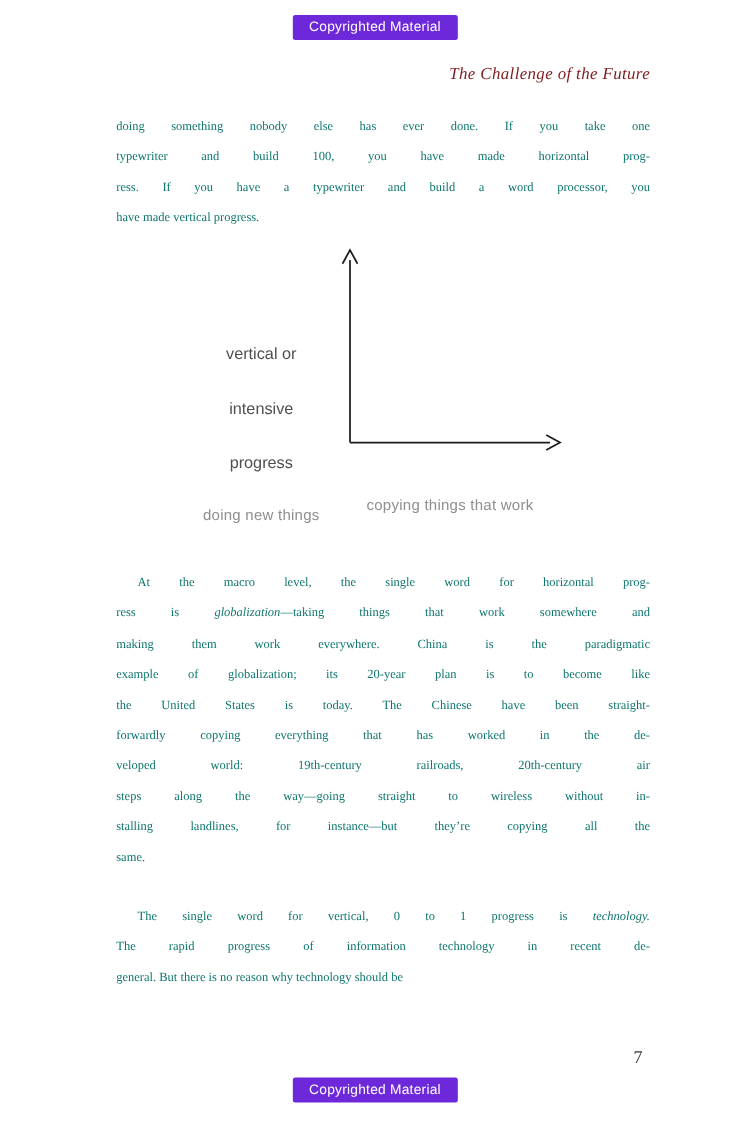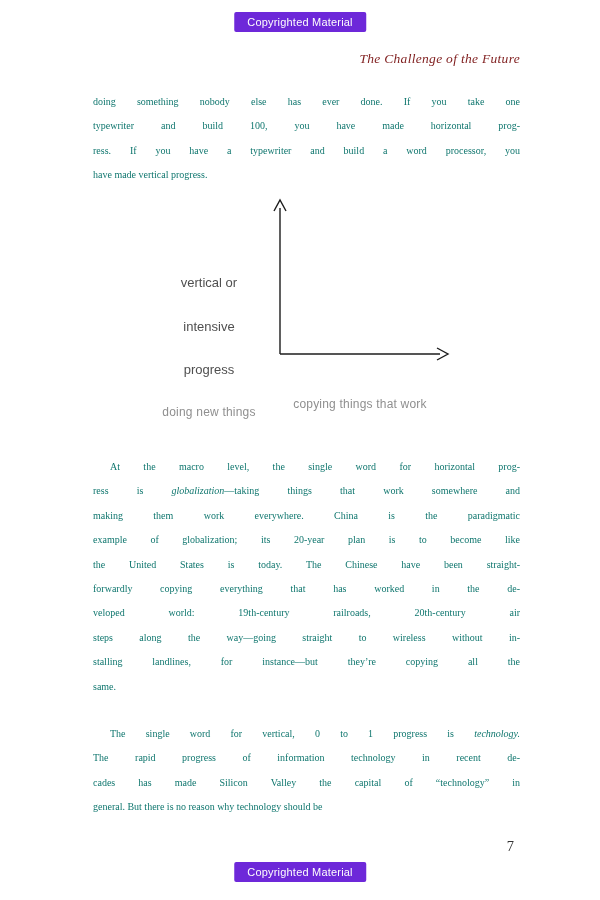--- a/index.html
+++ b/index.html
@@ -87,21 +87,20 @@
       <div class="line">forwardly copying everything that has worked in the de-</div>
       <div class="line">veloped world: 19th-century railroads, 20th-century air</div>
       <div class="line">steps along the way—going straight to wireless without in-</div>
       <div class="line">stalling landlines, for instance—but they’re copying all the</div>
       <div class="line last">same.</div>
     </div>
 
   <div class="para indent" id="para3">
       <div class="line">The single word for vertical, 0 to 1 progress is <em>technology.</em></div>
       <div class="line">The rapid progress of information technology in recent de-</div>
-      <div class="line">cades has made Silicon Valley the capital of “technology” in</div>
       <div class="line last">general. But there is no reason why technology should be</div>
     </div>
 
   <div class="page-num">7</div>
 
   <div class="banner bottom">Copyrighted Material</div>
 
 </div>
 
 </body></html>

